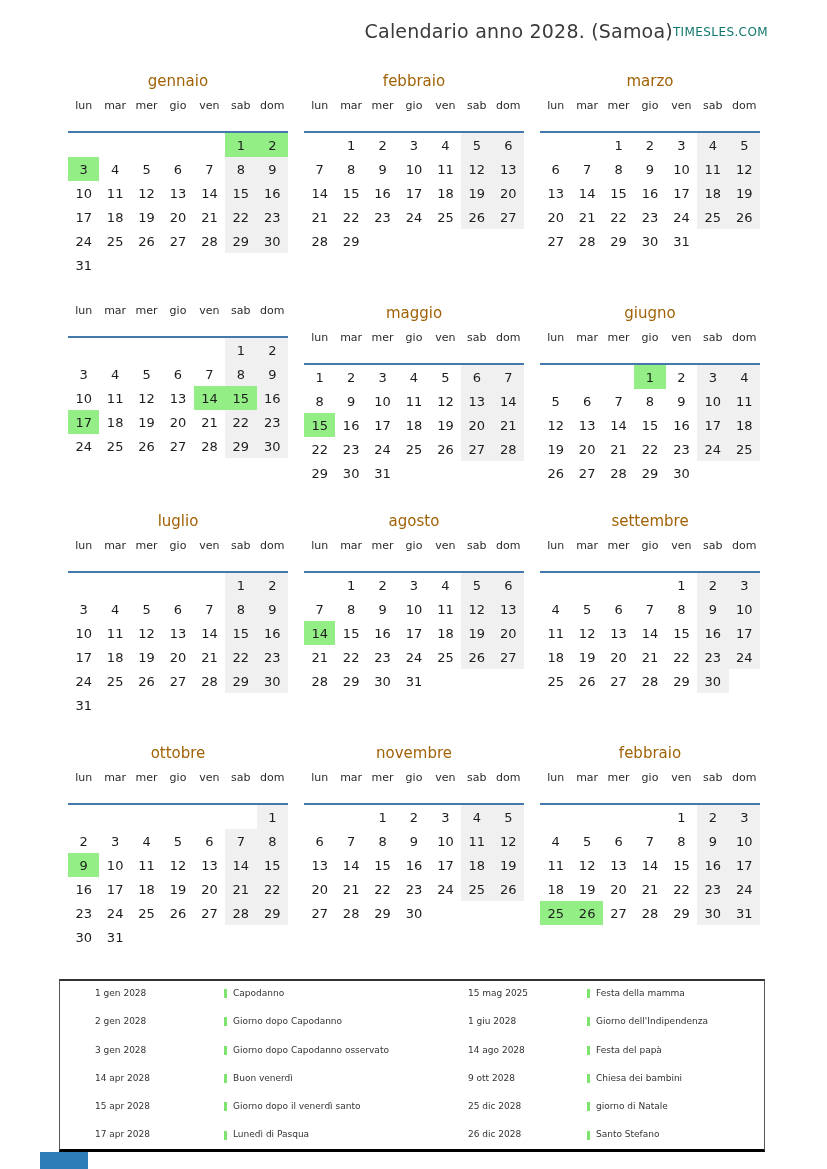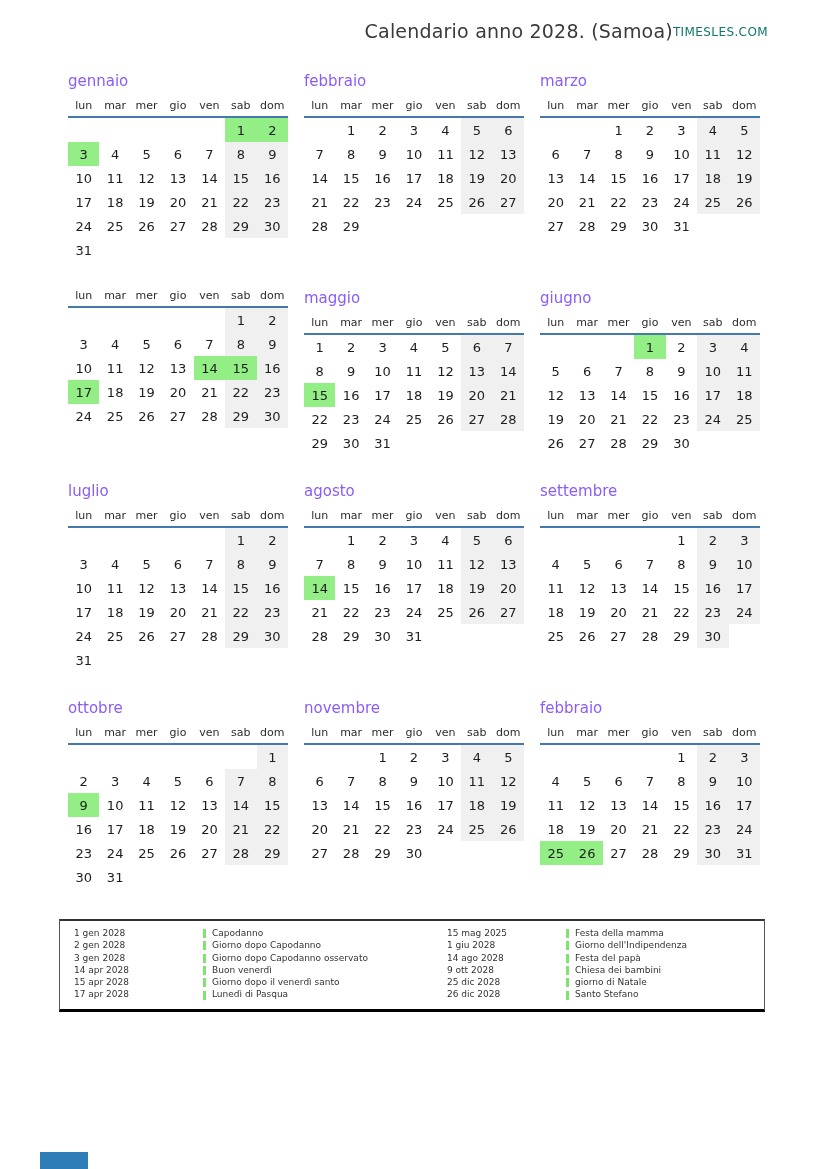--- a/index.html
+++ b/index.html
@@ -13,40 +13,40 @@
   
   .page-header { display:flex; justify-content:flex-end; align-items:flex-start; }
   .page-title { font-size:19px; color:#3a3a3a; font-weight:400; letter-spacing:0.2px; }
   .site-link { font-size:12px; color:#0f766e; letter-spacing:0.4px; margin-top:5px; text-decoration:none; }
 
   
   .months {
     display:grid; grid-template-columns:repeat(3,220px);
     column-gap:16px; row-gap:27px; margin:30px 0 0 9px; align-items:start;
   }
-  .month-title { text-align:left; font-size:15px; color:#8b5cf6; margin-bottom:9px; }
+  .month-title { text-align:center; font-size:15px; color:#a16207; margin-bottom:9px; }
   .weekdays {
     display:grid; grid-template-columns:repeat(7,1fr);
-    border-bottom:2px solid #4579ab; padding-bottom:4px;
+    border-bottom:2px solid #4579ab; padding-bottom:19px;
   }
   .weekdays span { text-align:center; font-size:11px; color:#2b2b2b; }
   .days { display:grid; grid-template-columns:repeat(7,1fr); }
   .day {
     height:24px; display:flex; align-items:center; justify-content:center;
     font-size:13px; color:#1d1d1d;
   }
   .day.weekend { background:#f0f0f0; }
   .day.holiday { background:#93ee85; }
 
   
   .legend {
     margin-top:30px; width:706px; padding:7px 10px 8px 10px;
     border:1px solid #555; border-top:2px solid #333; border-bottom:3px solid #000;
   }
-  .legend-grid { display:grid; grid-template-columns:133px 240px 123px auto; row-gap:1px; }
+  .legend-grid { display:grid; grid-template-columns:133px 240px 123px auto; row-gap:17px;margin-left:21px; }
   .lg-date, .lg-name { font-size:9px; line-height:11.3px; color:#333; }
   .lg-date { padding-left:4px; }
   .lg-name { display:flex; align-items:center; gap:6px; }
   .bar { width:3px; height:9px; background:#7fe36f; flex:none; }
 
   .bottom-mark { position:absolute; left:40px; top:1152px; width:48px; height:17px; background:#2f7db6; }
 </style>
 </head>
 <body>
 

